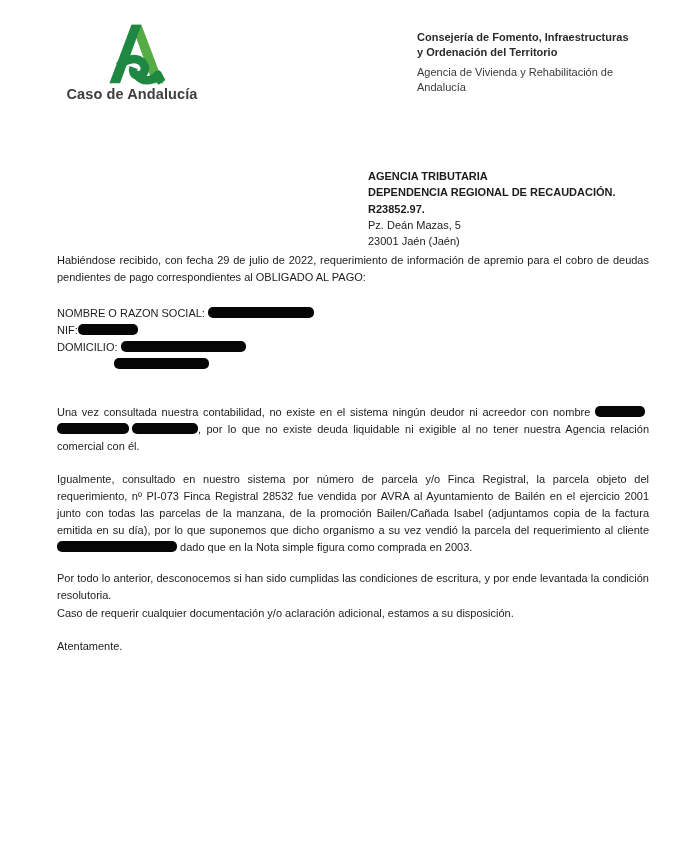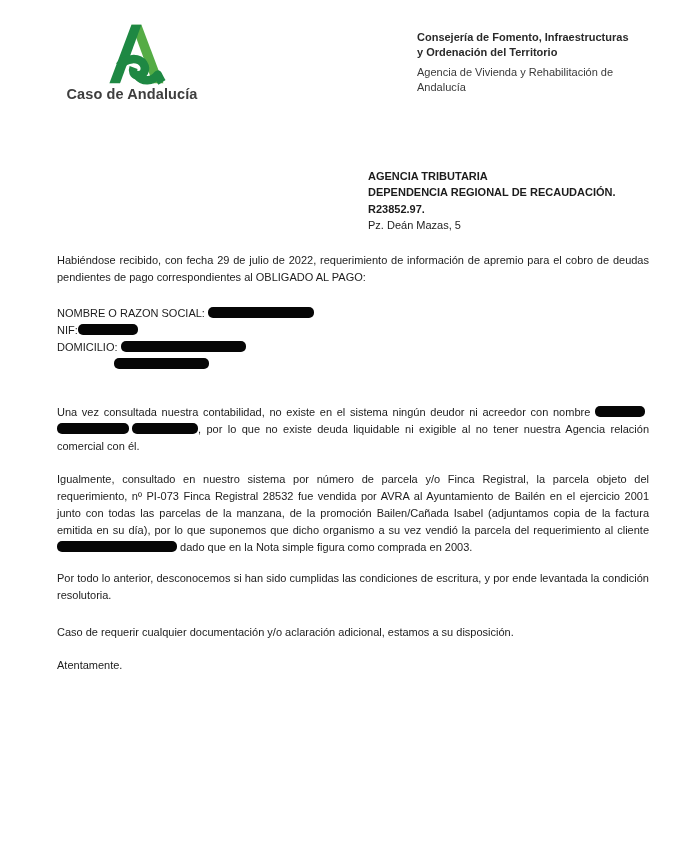--- a/index.html
+++ b/index.html
@@ -30,21 +30,21 @@
   .recipient{position:absolute;left:368px;top:152px;font-size:11px;line-height:16.3px;margin-top:16px;}
   .recipient .bold{font-weight:700;}
 
   
   .body-text{position:absolute;left:57px;top:252px;width:592px;font-size:11px;line-height:17px;}
   .para{margin:0 0 16px 0;}
   .just{text-align:justify;}
   .para-intro{margin-bottom:19px;}
   .para-obligado{margin-bottom:31px;}
   .para-venta{margin-bottom:14px;}
-  .para-condiciones{margin-bottom:20px;}
+  .para-condiciones{margin-bottom:1px;}
   .para-disposicion{}
   .para-despedida{margin-bottom:0;}
 
   
   .redact{
     display:inline-block;height:11px;background:#060606;
     border-radius:5px;vertical-align:-1px;position:relative;
   }
   .redact.link-peek::before{
     content:"";position:absolute;top:-2px;left:48%;right:-2px;height:2px;
@@ -79,20 +79,21 @@
     <div class="dept">Consejería de Fomento, Infraestructuras</div>
     <div class="dept">y Ordenación del Territorio</div>
     <div class="agency">Agencia de Vivienda y Rehabilitación de Andalucía</div>
   </div>
 
   <div class="recipient">
     <div class="bold">AGENCIA TRIBUTARIA</div>
     <div class="bold">DEPENDENCIA REGIONAL DE RECAUDACIÓN.</div>
     <div class="bold">R23852.97.</div>
     <div>Pz. Deán Mazas, 5</div>
+    <div>23001 Jaén (Jaén)</div>
   </div>
 
   <div class="body-text" id="body-text">
       <div class="para para-intro just"><span>Habiéndose recibido, con fecha 29 de julio de 2022, requerimiento de información de apremio para el cobro de deudas pendientes de pago correspondientes al OBLIGADO AL PAGO:</span></div>
       <div class="para para-obligado">
         <div><span>NOMBRE O RAZON SOCIAL:</span><span class="seg-gap" style="width: 3px;"></span><span class="redact" style="width: 106px;"></span></div>
         <div><span>NIF:</span><span class="redact" style="width: 60px;"></span></div>
         <div><span>DOMICILIO:</span><span class="seg-gap" style="width: 3px;"></span><span class="redact" style="width: 125px;"></span></div>
         <div><span class="seg-indent" style="width: 57px;"></span><span class="redact" style="width: 95px;"></span></div>
       </div>

